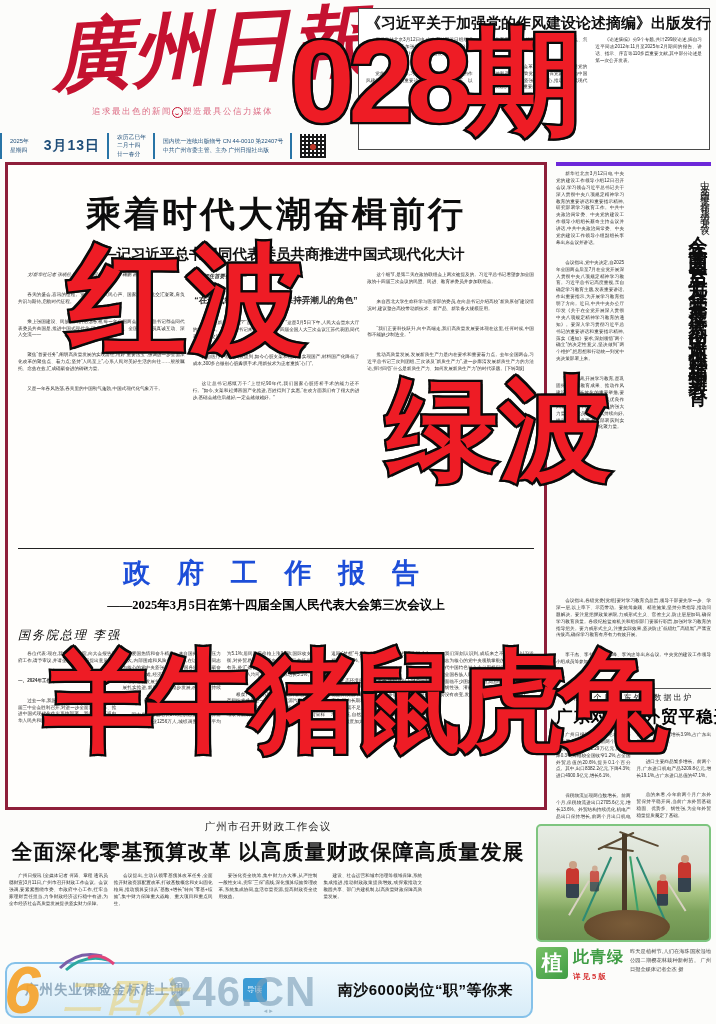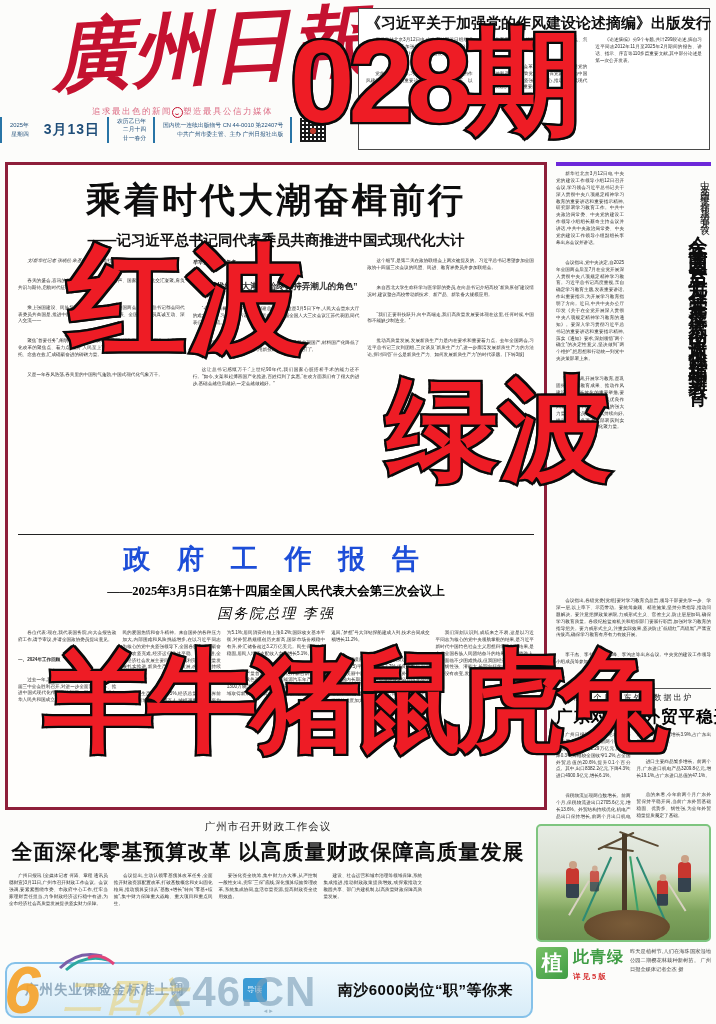--- a/index.html
+++ b/index.html
@@ -29,54 +29,54 @@
     position:absolute; left:358px; top:8px; width:352px; height:142px;
     border:1.5px solid #4a4a4a; background:#fff; padding:5px 7px 4px;
   }
   #top-story .hl{ font-size:15px; font-weight:bold; color:#111; text-align:center;
     letter-spacing:0; white-space:nowrap; }
   .tiny{ font-size:4.6px; line-height:1.5; color:#2d2d2d; text-align:justify; overflow:hidden; }
   .tiny p{ margin:0 0 13px; text-indent:2em; }
   #top-story .tiny{ margin-top:4px; height:98px; column-count:3; column-gap:8px; }
   
   #dateline{
-    position:absolute; left:0; top:113px; width:540px; height:33px;
-    display:flex; align-items:center; color:#1f4e79;text-align:right;
+    position:absolute; left:0; top:129px; width:540px; height:33px;
+    display:flex; align-items:center; color:#1f4e79;
   }
   .dl-item{ border-left:2px solid #2874a6; padding:1px 7px 1px 8px; display:flex;
     flex-direction:column; justify-content:center; height:26px; }
   .dl-small{ font-size:5.8px; line-height:1.4; white-space:nowrap; }
   .dl-date{ font-size:14px; font-weight:bold; letter-spacing:1px; white-space:nowrap; }
   .qr{ width:26px; height:26px; margin-left:8px;
     background-image:
       repeating-linear-gradient(0deg,#1a1a1a 0 2px,transparent 2px 4px),
       repeating-linear-gradient(90deg,#1a1a1a 0 2px,#fff 2px 4px);
     position:relative; }
   .qr:after{ content:""; position:absolute; left:10px; top:10px; width:6px; height:6px;
     background:#c0392b; border-radius:50%; }
   
   #main-box{
     position:absolute; left:5px; top:162px; width:542px; height:648px;
     border:3px solid #8e1f3a; background:#fffefc; padding:8px 10px 4px;
   }
   #main-headline{ text-align:center; font-size:35px; font-weight:bold; color:#0d0d0d;
-    letter-spacing:3px; font-family:"Liberation Serif", serif; margin-top:4px; white-space:nowrap;}
+    letter-spacing:3px; font-family:"Liberation Serif", serif; margin-top:18px; white-space:nowrap;}
   #main-subhead{ text-align:center; font-size:14.5px; font-weight:bold; color:#111;
     margin-top:7px; white-space:nowrap; }
   #main-body{ margin-top:8px; height:272px; column-count:3; column-gap:8px; }
   .byline-tiny{ font-style:italic; }
   .crosshead{ font-size:5.4px; font-weight:bold; font-style:italic; text-indent:0 !important;
     margin:3px 0 2px; }
   .pullquote{ font-size:8.6px; font-weight:bold; text-align:center; text-indent:0 !important;
     line-height:1.65; margin:3px 2px; break-inside:avoid; }
   #gov-rule{ border:none; border-top:1.5px solid #222; margin:4px 0 6px; }
   #gov-title{ text-align:center; font-size:27px; font-weight:bold; letter-spacing:10px;
     font-family:"Liberation Serif", serif; color:#1d4ed8; white-space:nowrap;}
   #gov-subtitle{ text-align:center; font-size:12.5px; font-weight:bold; margin-top:6px; white-space:nowrap;font-family:Liberation Serif, serif;}
-  #gov-byline{ text-align:center; font-size:14px; font-style:italic; margin-top:5px;
+  #gov-byline{ text-align:left; font-size:12px; font-style:italic; margin-top:13px;
     font-family:"Liberation Serif", serif; letter-spacing:2px;}
   #gov-body{ margin-top:7px; height:158px; column-count:5; column-gap:6px; }
   .sec-head{ font-weight:bold; text-indent:0 !important; margin:2px 0; }
   
   #right-col{ position:absolute; left:556px; top:162px; width:155px; height:648px;
     border-top:4px solid #6d28d9; padding-top:5px; }
   #rt-top{ display:flex; height:424px; }
   #rt-top .tiny{ width:68px; height:100%; }
   .vhead{ writing-mode:vertical-rl; text-orientation:upright; margin-left:auto;
     height:420px; display:flex; }

